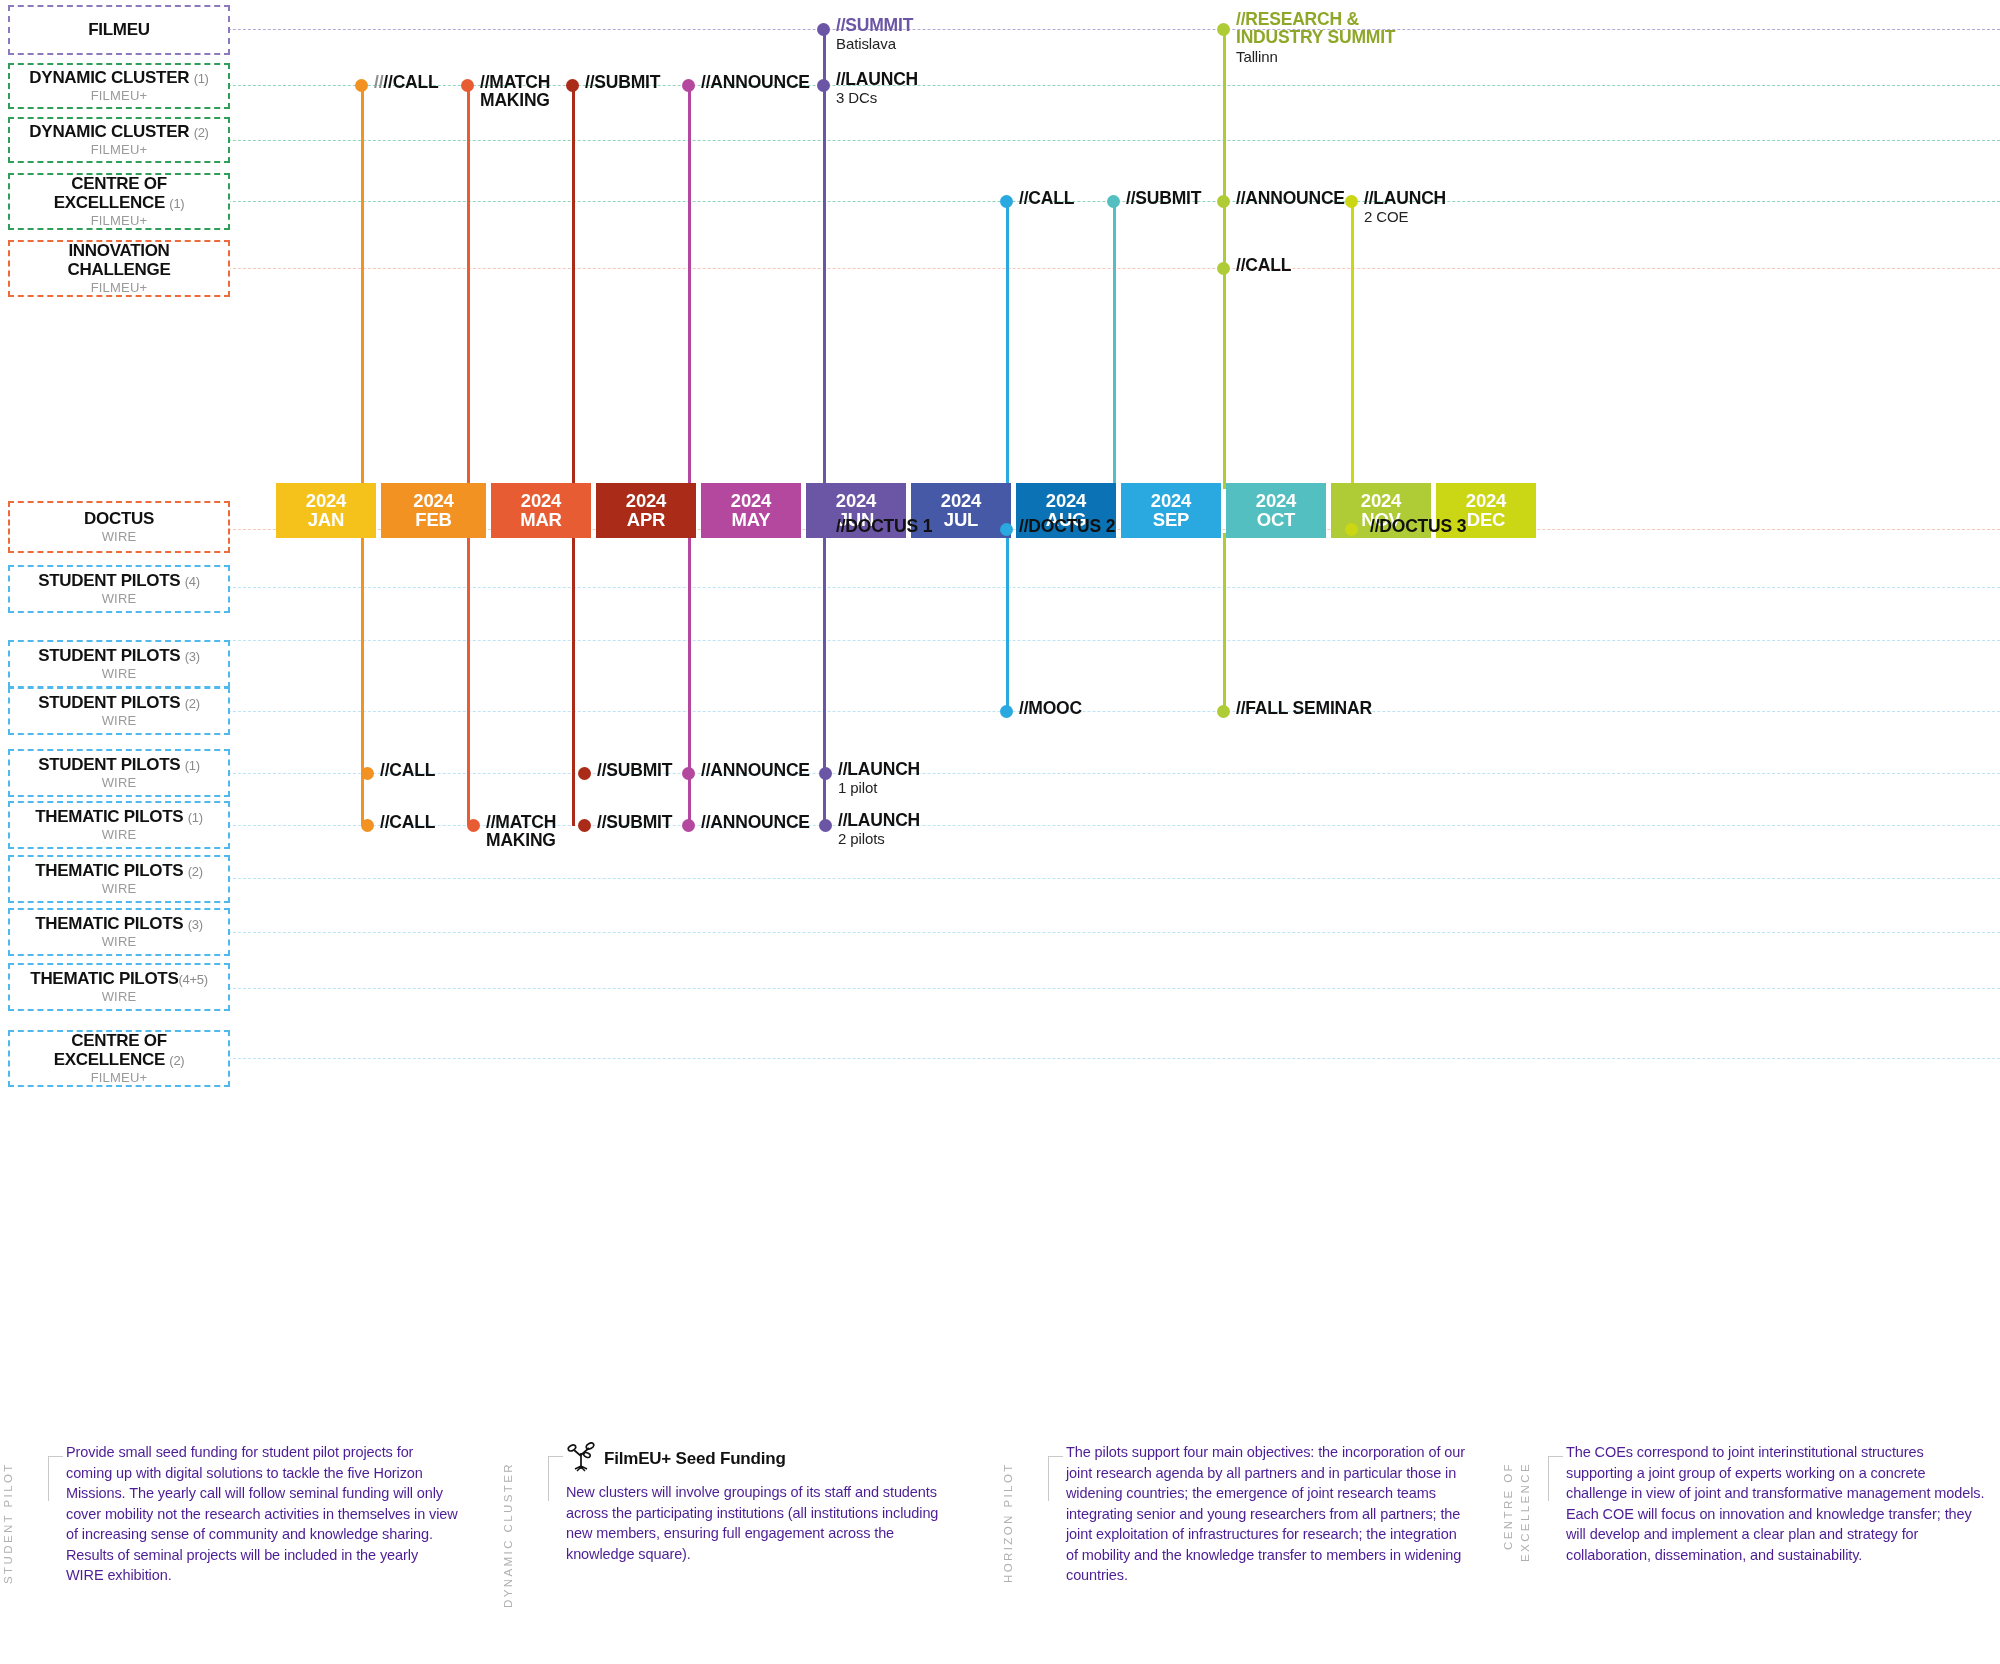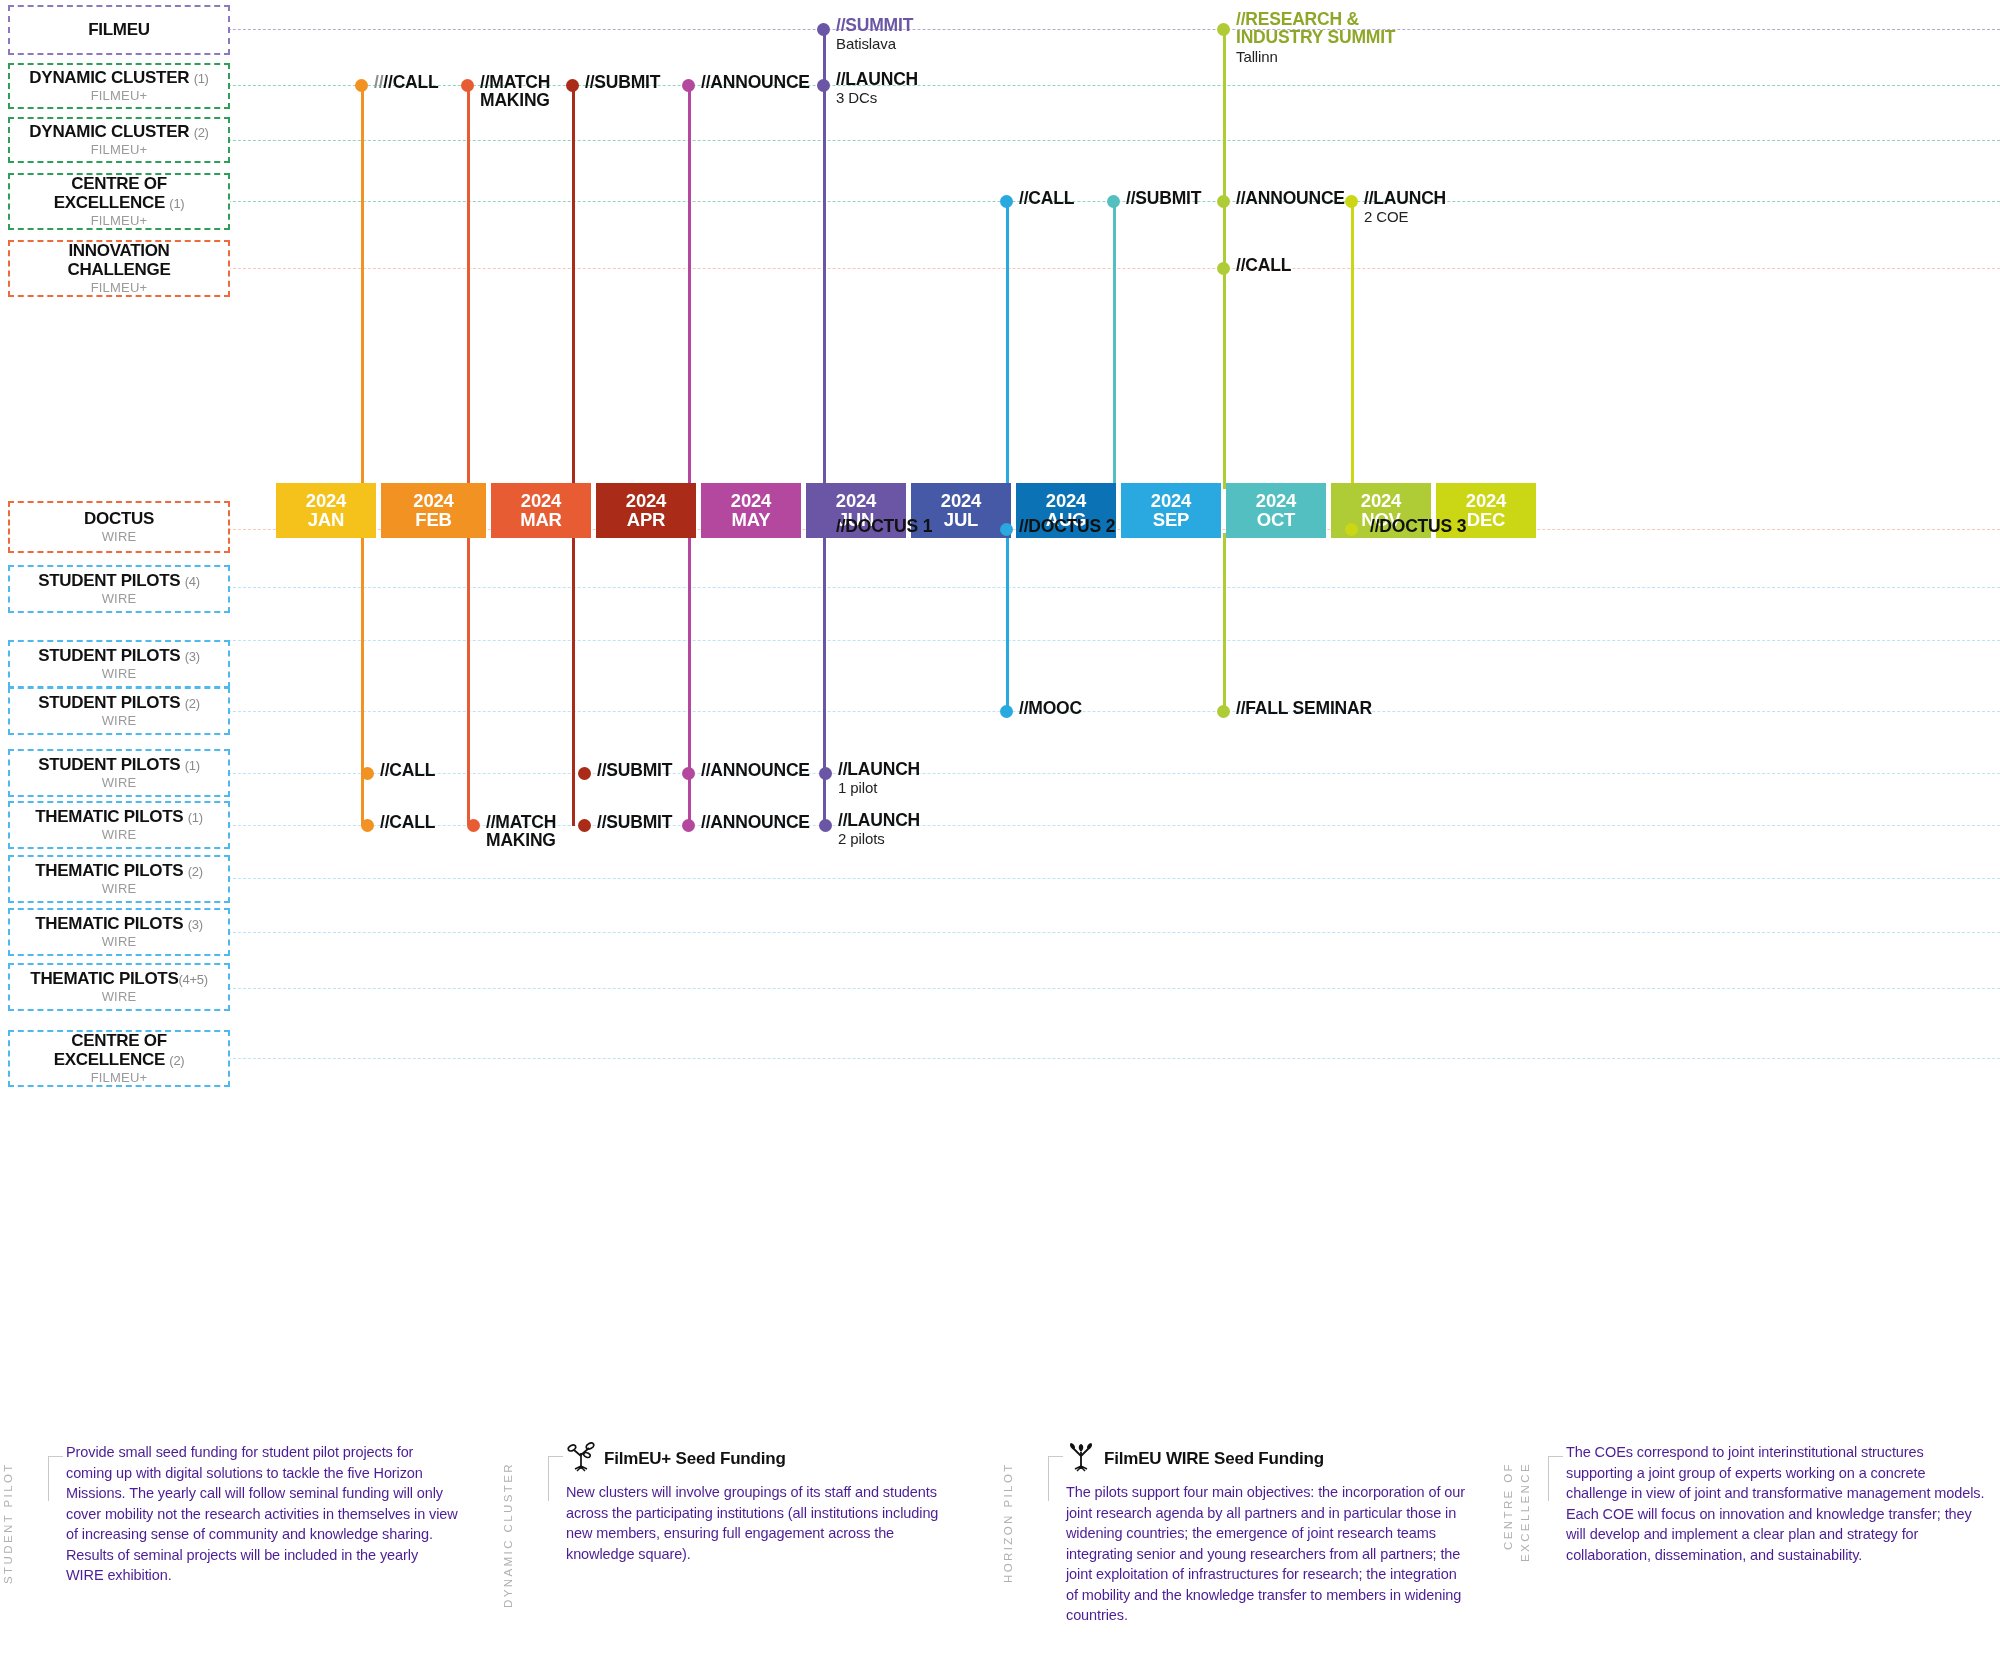--- a/index.html
+++ b/index.html
@@ -413,32 +413,20 @@
         <span class="foot-title">FilmEU+ Seed Funding</span>
       </div>
       <div class="foot-txt" style="width:400px;">New clusters will involve groupings of its staff and students across the participating institutions (all institutions including new members, ensuring full engagement across the knowledge square).</div>
     </div>
   </div>
 
   <div class="foot" style="left:1000px;width:470px;">
     <div class="foot-side">HORIZON PILOT</div>
     <div class="foot-bracket"></div>
     <div class="foot-body">
-      <div class="foot-head">
-        <span class="sprout">
-          <svg width="30" height="30" viewBox="0 0 30 30">
-            <path d="M15 27 L15 10 M15 14 L8 7 M15 14 L22 7" stroke="#111" stroke-width="1.8" fill="none"></path>
-            <path d="M8 8 C4 6 3 2 5 1 C9 2 10 6 8 8 Z" fill="#111"></path>
-            <path d="M22 8 C26 6 27 2 25 1 C21 2 20 6 22 8 Z" fill="#111"></path>
-            <path d="M15 10 C12 7 12 3 15 2 C18 3 18 7 15 10 Z" fill="#111"></path>
-            <path d="M9 27 L15 24 L21 27 M11 29 L15 25 L19 29" stroke="#111" stroke-width="1.5" fill="none"></path>
-          </svg>
-        </span>
-        <span class="foot-title">FilmEU WIRE Seed Funding</span>
-      </div>
       <div class="foot-txt" style="width:400px;">The pilots support four main objectives: the incorporation of our joint research agenda by all partners and in particular those in widening countries; the emergence of joint research teams integrating senior and young researchers from all partners; the joint exploitation of infrastructures for research; the integration of mobility and the knowledge transfer to members in widening countries.</div>
     </div>
   </div>
 
   <div class="foot" style="left:1500px;width:480px;">
     <div class="foot-side">CENTRE OF EXCELLENCE</div>
     <div class="foot-bracket"></div>
     <div class="foot-body">
       <div class="foot-txt" style="width:420px;">The COEs correspond to joint interinstitutional structures supporting a joint group of experts working on a concrete challenge in view of joint and transformative management models. Each COE will focus on innovation and knowledge transfer; they will develop and implement a clear plan and strategy for collaboration, dissemination, and sustainability.</div>
     </div>

